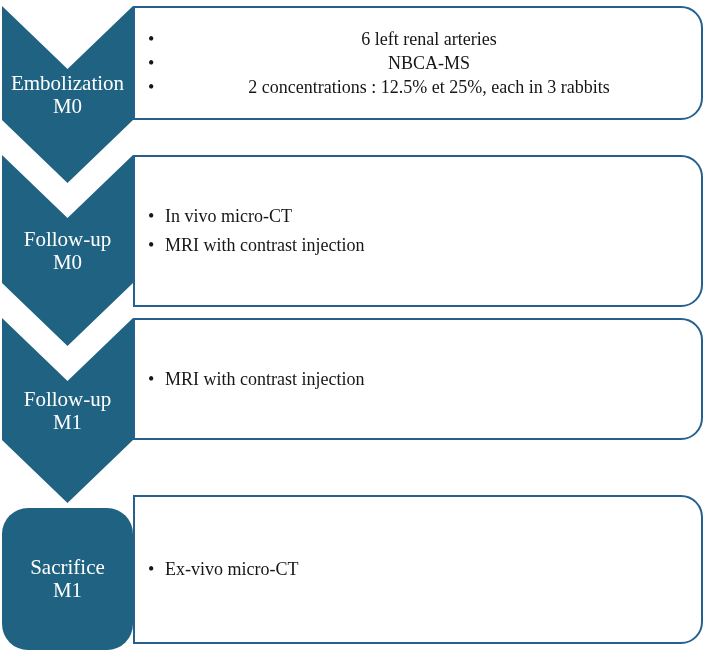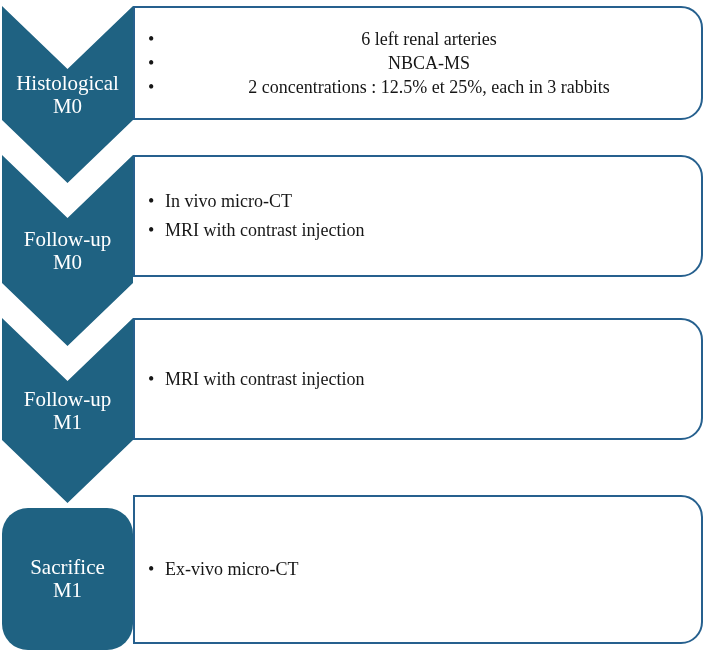--- a/index.html
+++ b/index.html
@@ -29,39 +29,39 @@
   .chev2 .label{top:63px;height:65px;}
   .chev3 .label{top:63px;height:59px;}
   .rrect .label{top:0;height:100%;}
   
   .box{
     position:absolute;left:133px;width:570px;box-sizing:border-box;
     border:2px solid var(--box-border);border-radius:0 22px 22px 0;
     background:var(--bg);display:flex;flex-direction:column;justify-content:center;
   }
   .box1{top:6px;height:114px;}
-  .box2{top:155px;height:122px;font-family:Liberation Serif, serif;}
+  .box2{top:155px;height:152px;font-family:Liberation Serif, serif;}
   .box3{top:318px;height:122px;}
   .box4{top:495px;height:149px;}
   .bullets{
     list-style:none;margin:0;padding:0 8px 0 13px;color:var(--body-text);
     font-size:18px;line-height:29px;
   }
   .bullets.dense{line-height:24px;text-align:center;}
   .bullets li{position:relative;padding-left:17px;white-space:nowrap;}
   .bullets li::before{content:"\2022";position:absolute;left:0;}
 </style>
 </head>
 <body>
 
 <div id="canvas">
 
   <div class="shape chev1">
     <div class="label">
-      <span>Histological</span>
+      <span>Embolization</span>
       <span>M0</span>
     </div>
   </div>
   <div class="box box1">
     <ul class="bullets dense">
       <li>6 left renal arteries</li>
       <li>NBCA-MS</li>
       <li>2 concentrations : 12.5% et 25%, each in 3 rabbits</li>
     </ul>
   </div>

